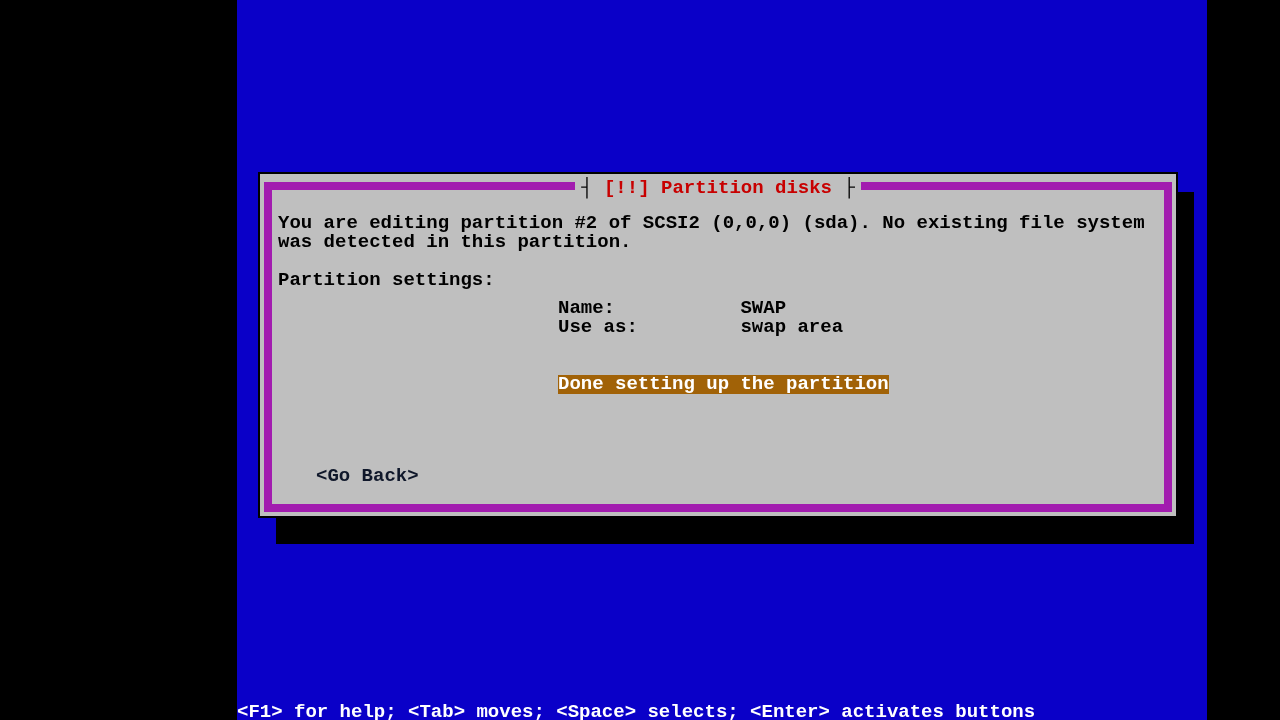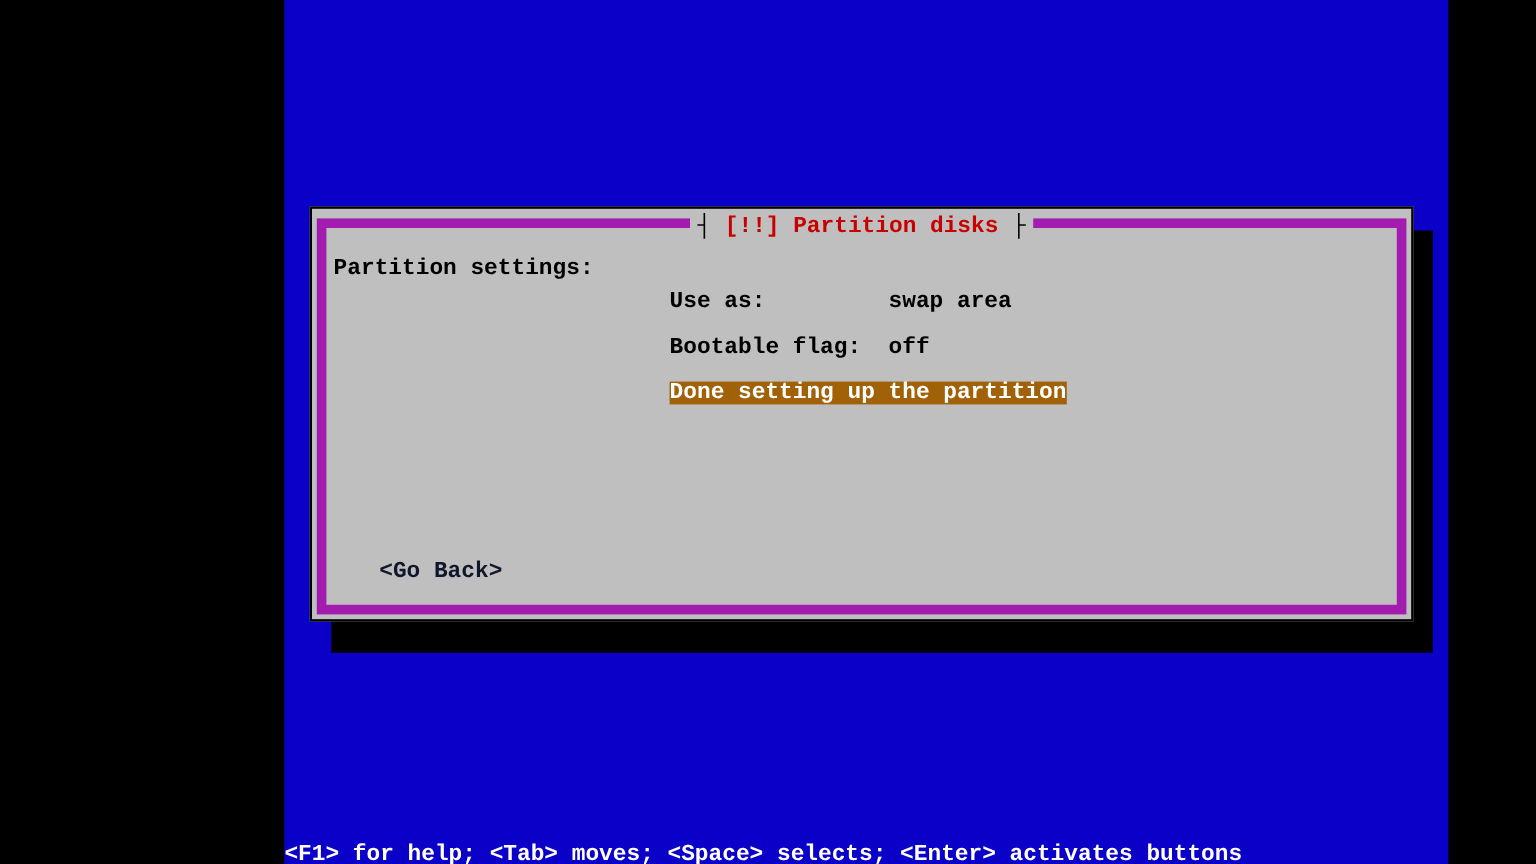--- a/index.html
+++ b/index.html
@@ -92,26 +92,27 @@
 <div class="dialog">
   <div class="inner-border">
     <div class="title-wrap">
       <span class="title">
         <span>┤ </span><span class="marks">[!!] </span><span class="marks">Partition disks</span><span> ├</span>
       </span>
     </div>
   </div>
 
   <div class="content">
+    <div class="desc">You are editing partition #2 of SCSI2 (0,0,0) (sda). No existing file system was detected in this partition.</div>
     <div class="subhead">Partition settings:</div>
 
     <div class="settings">
+      <div class="row"><span>Name:</span><span>           </span><span>SWAP</span></div>
       <div class="row"><span>Use as:</span><span>         </span><span>swap area</span></div>
       <div class="gap"></div>
-      <div class="row"><span>Bootable flag:</span><span>  </span><span>off</span></div>
       <div class="gap"></div>
       <div class="row"><span class="menu-item selected">Done setting up the partition</span></div>
     </div>
   </div>
 
   <div class="goback">&lt;Go Back&gt;</div>
 </div>
 
 <div class="helpbar">&lt;F1&gt; for help; &lt;Tab&gt; moves; &lt;Space&gt; selects; &lt;Enter&gt; activates buttons</div>
 

